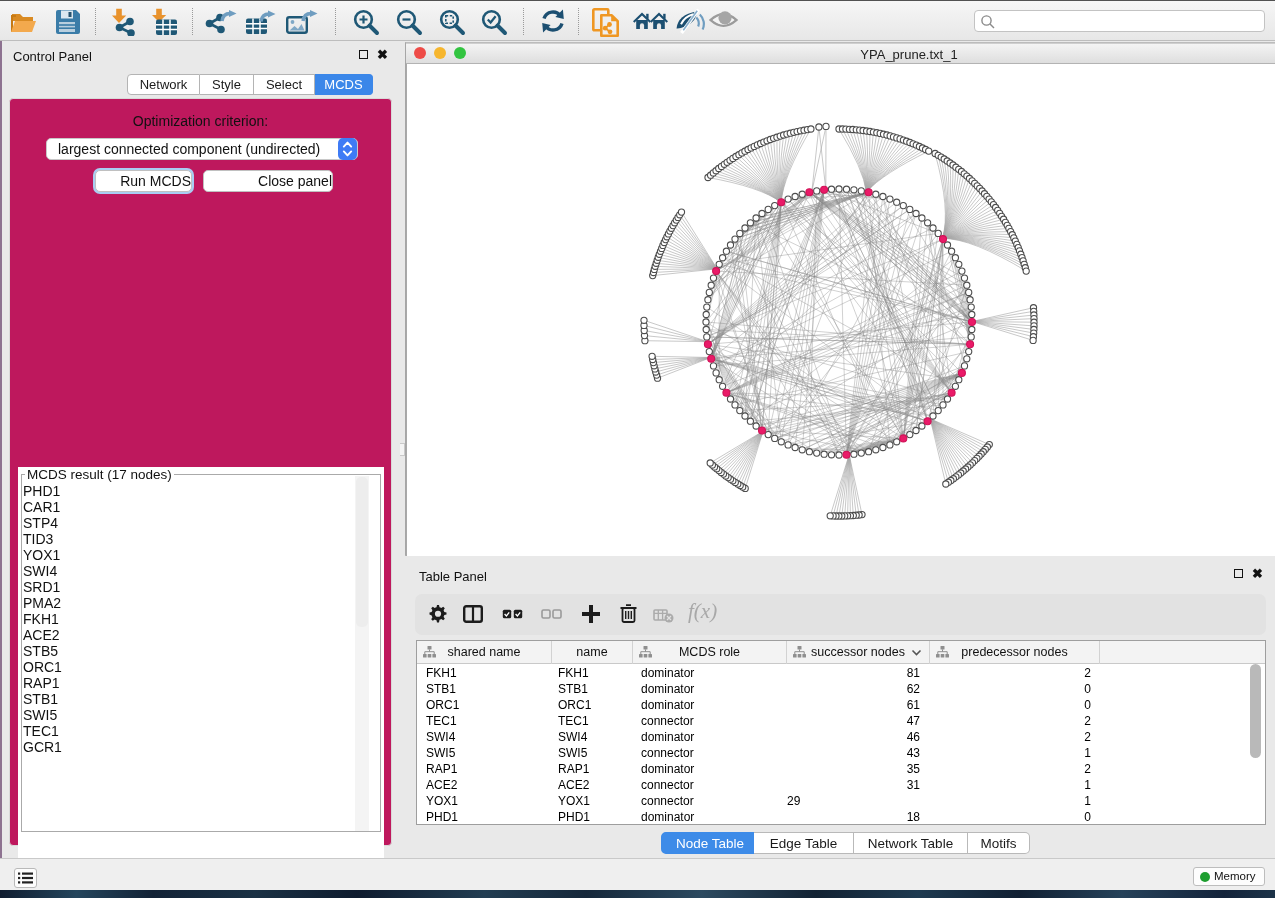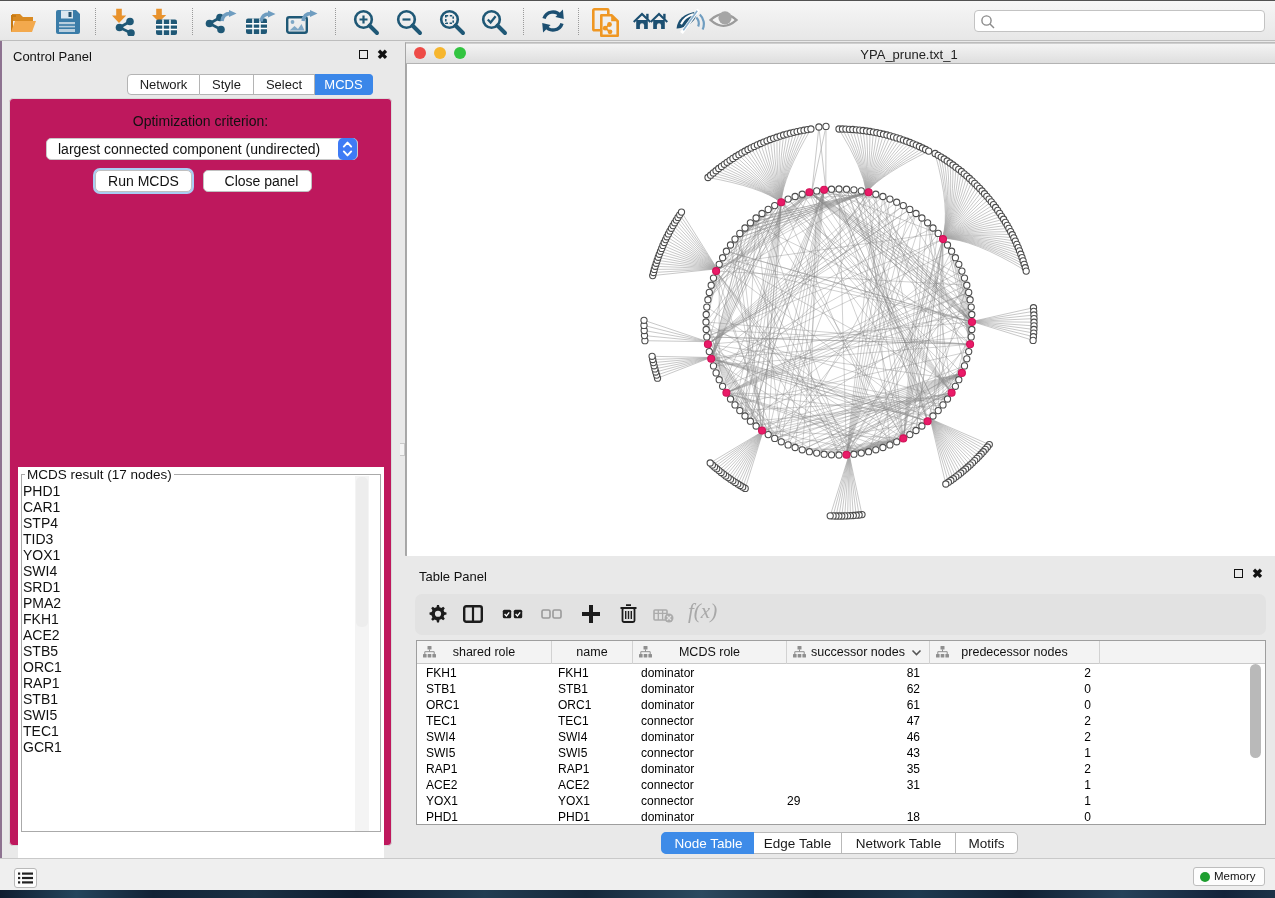--- a/index.html
+++ b/index.html
@@ -39,23 +39,23 @@
 #cpcontent { position:absolute; left:7px; top:57px; width:383px; height:748px;
   background:#be185d; border:1px solid #d9d9d9; border-radius:4px; }
 #optlabel { position:absolute; left:0; width:100%; top:14px; text-align:center;
   font-size:14px; color:#111; }
 #dropdown { position:absolute; left:36px; top:39px; width:312px; height:22px;
   background:#fff; border:1px solid #c8c8c8; border-radius:5px;
   font-size:14px; color:#111; line-height:20px; padding-left:11px; }
 #dropdown .stepper { position:absolute; right:0; top:-1px; width:19px; height:22px;
   background:#3f7bf5; border-radius:5px; }
 .btn { position:absolute; height:22px; background:#fff; border:1px solid #c0c0c0;
-  border-radius:5px; font-size:14px; color:#111; text-align:center; line-height:20px; }
+  border-radius:5px; font-size:14px; color:#111; text-align:right; line-height:20px; }
 #runbtn { left:85px; top:71px; width:97px; box-shadow:0 0 0 2px #a9cdf2; }
-#closebtn { left:193px; top:71px; width:109px;padding-left:8px; }
+#closebtn { left:193px; top:71px; width:130px;padding-left:8px; }
 
 #fieldset { position:absolute; left:8px; top:368px; width:366px; height:476px;
   background:#fff; }
 #fieldset .tborder { position:absolute; left:3px; top:7px; width:360px; height:358px;
   border:1px solid #aaa; }
 #fieldset .legend { position:absolute; left:7px; top:0px; background:#fff;
   font-size:13.5px; color:#111; padding:0 2px; line-height:15px; }
 #mlist { position:absolute; left:2px; top:16px; width:358px; height:348px;
   font-size:14px; color:#111; }
 #mlist .li { height:16px; line-height:16px; padding-left:3px; }
@@ -86,21 +86,21 @@
 .hcell { position:absolute; top:0; height:23px; border-right:1px solid #d2d2d2; }
 .hlabel { position:absolute; left:0; top:0; width:100%; height:23px; line-height:23px; text-align:center; }
 .trow { position:absolute; width:100%; height:16px; font-size:12px; color:#000; }
 .trow div { position:absolute; top:1px; }
 #tsb { position:absolute; left:833px; top:23px; width:13px; height:158px; }
 #tsb .th { position:absolute; left:0; top:0; width:11px; height:94px; background:#b9b9b9; border-radius:6px; }
 .btabs { position:absolute; left:255px; top:276px; display:flex; }
 .btab { height:22px; font-size:13.5px; color:#1a1a1a; background:#fff;
   border:1px solid #b9b9b9; border-left:none;
   display:flex; align-items:center; justify-content:center; }
-.btab.first { border-left:3px solid #b91c1c; border-radius:5px 0 0 5px; }
+.btab.first { border-left:6px solid #b91c1c; border-radius:5px 0 0 5px; }
 .btab.last { border-radius:0 5px 5px 0; }
 .btab.sel { background:#3d8be8; border-color:#3d8be8; color:#fff; }
 
 
 #statusbar { left:0; top:858px; width:1275px; height:32px; background:#efefef;
   border-top:1px solid #c9c9c9; }
 #hambtn { position:absolute; left:14px; top:9px; width:23px; height:20px;
   background:#fdfdfd; border:1px solid #b9b9b9; border-radius:3px; }
 #membtn { position:absolute; left:1193px; top:8px; width:72px; height:19px;
   background:#fdfdfd; border:1px solid #bdbdbd; border-radius:3px;
@@ -668,21 +668,21 @@
         <div class="hcell" style="left:0px;width:135px">
           <svg style="position:absolute;left:6px;top:5px" width="13" height="12" viewBox="0 0 13 12">
             <g fill="#8f8f8f">
               <rect x="4.5" y="0" width="4" height="3.4" rx="0.5"></rect>
               <rect x="0" y="8" width="3.6" height="3.4" rx="0.5"></rect>
               <rect x="4.7" y="8" width="3.6" height="3.4" rx="0.5"></rect>
               <rect x="9.4" y="8" width="3.6" height="3.4" rx="0.5"></rect>
             </g>
             <path d="M6.5 3.4 v2.3 M1.8 8 v-2.3 h9.4 v2.3" stroke="#8f8f8f" fill="none"></path>
           </svg>
-          <span class="hlabel">shared role</span>
+          <span class="hlabel">shared name</span>
         </div>
         <div class="hcell" style="left:135px;width:81px">
           <span class="hlabel">name</span>
         </div>
         <div class="hcell" style="left:216px;width:154px">
           <svg style="position:absolute;left:6px;top:5px" width="13" height="12" viewBox="0 0 13 12">
             <g fill="#8f8f8f">
               <rect x="4.5" y="0" width="4" height="3.4" rx="0.5"></rect>
               <rect x="0" y="8" width="3.6" height="3.4" rx="0.5"></rect>
               <rect x="4.7" y="8" width="3.6" height="3.4" rx="0.5"></rect>
@@ -789,21 +789,21 @@
         <div style="left:224px">dominator</div>
         <div style="left:370px;width:133px;text-align:right">18</div>
         <div style="left:513px;width:161px;text-align:right">0</div>
       </div>
     <div id="tsb">
         <div class="th"></div>
       </div>
   </div>
   <div class="btabs">
     <div class="btab sel first" style="width:93px">Node Table</div>
-      <div class="btab" style="width:88px">Edge Table</div>
+      <div class="btab" style="width:100px">Edge Table</div>
       <div class="btab" style="width:114px">Network Table</div>
       <div class="btab last" style="width:62px">Motifs</div>
   </div>
 </div>
 <div class="abs" id="statusbar">
   <div id="hambtn">
       <svg style="position:absolute;left:3px;top:3px" width="15" height="12" viewBox="0 0 15 12">
         <g fill="#222">
           <rect x="0" y="0.5" width="2.2" height="2.2"></rect>
           <rect x="4" y="0.5" width="11" height="2.2"></rect>

